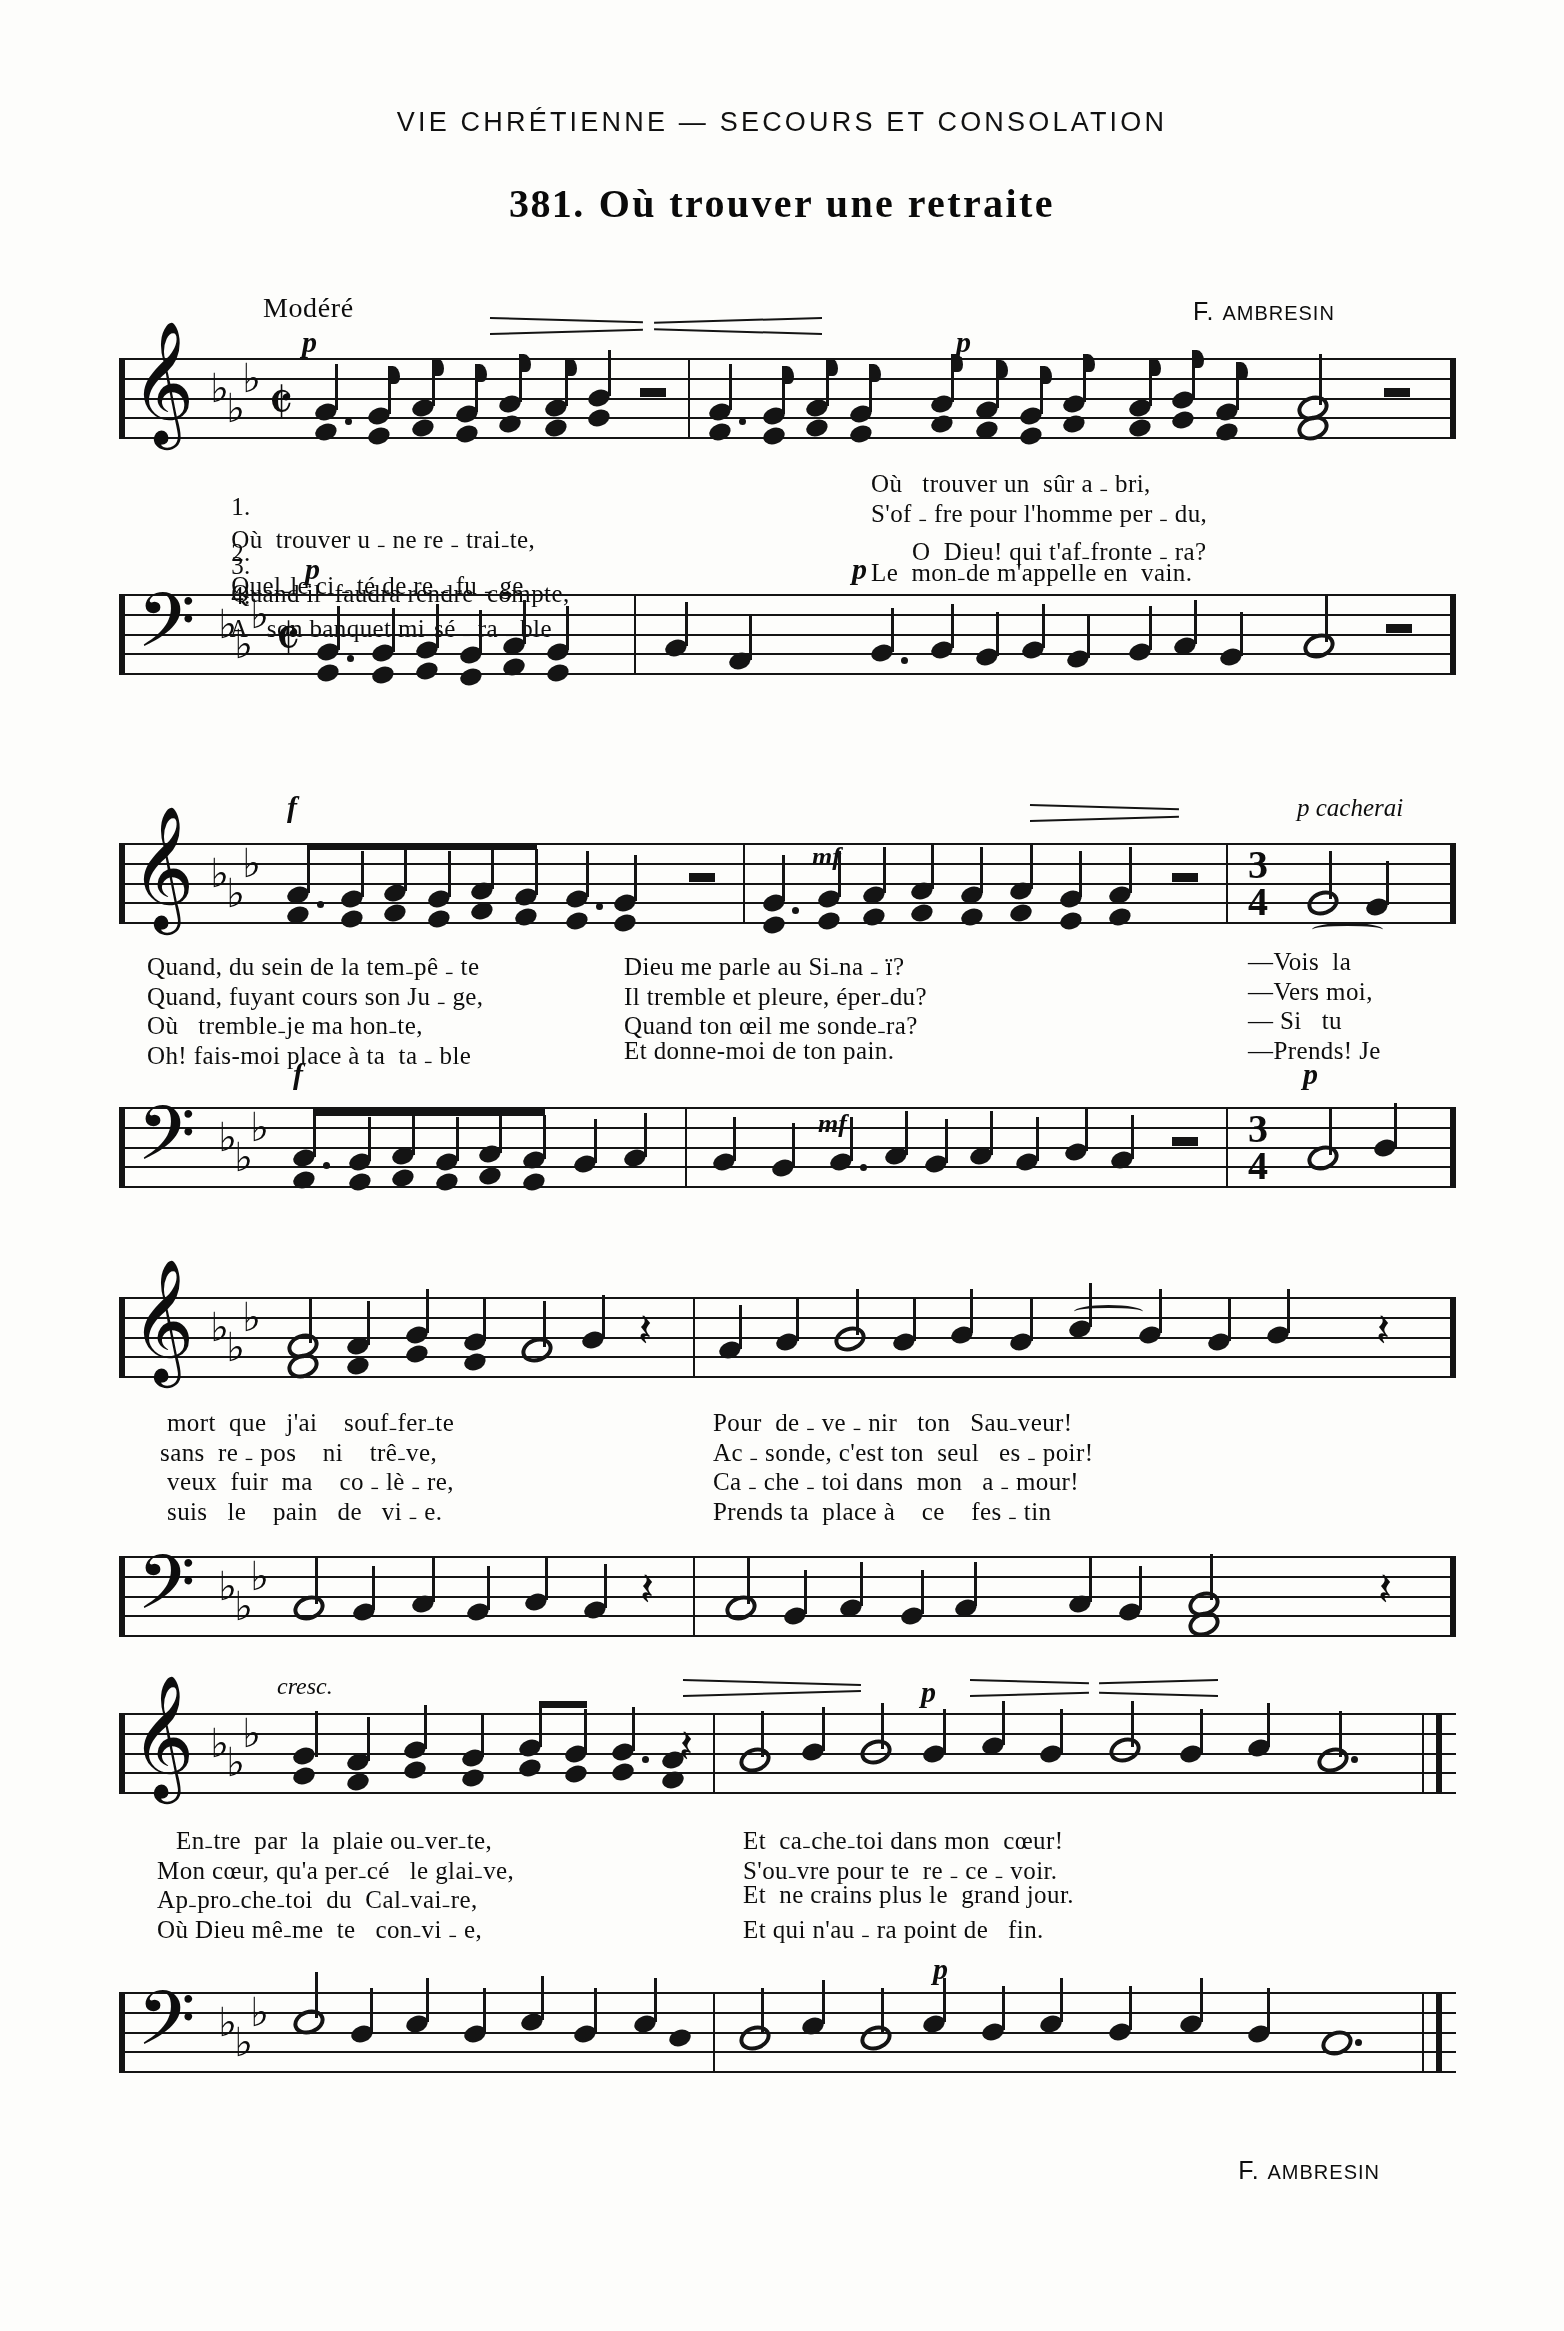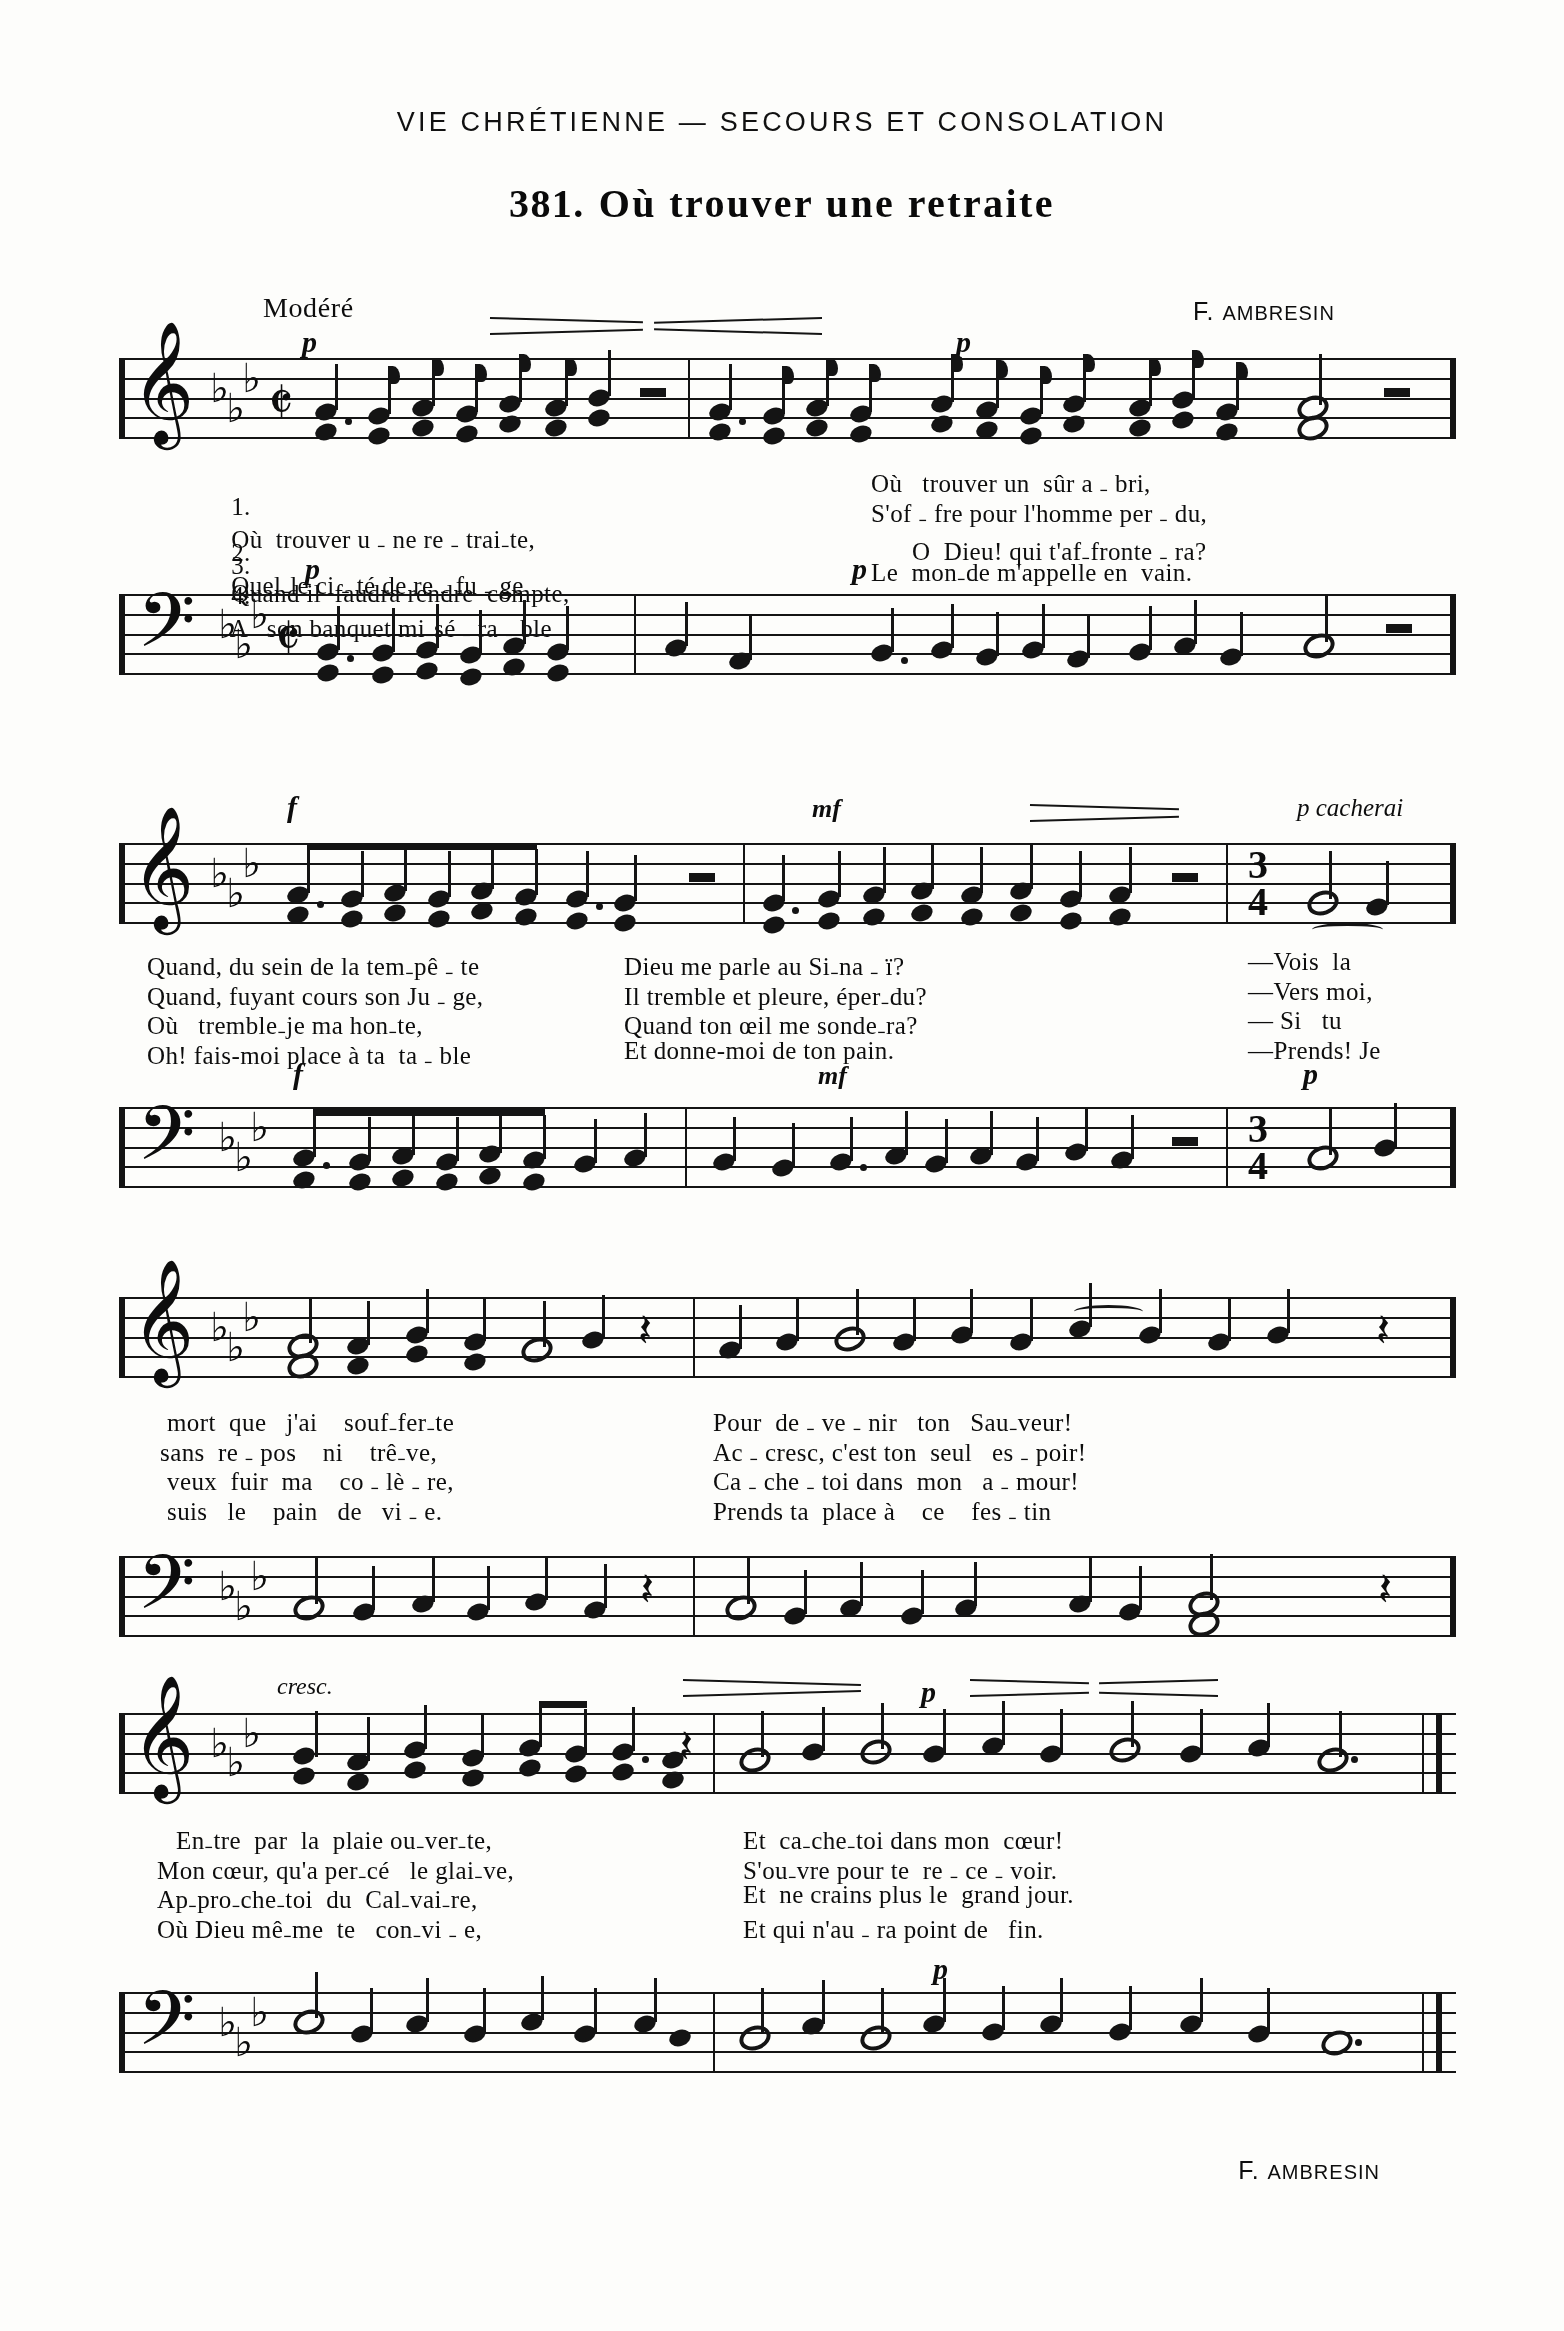--- a/index.html
+++ b/index.html
@@ -61,21 +61,21 @@
     letter-spacing: 1px;
   }
   .composer .sc { font-size: 20px; }
   .dyn {
     position: absolute;
     font-family: "Liberation Serif", serif;
     font-style: italic;
     font-weight: 700;
     font-size: 30px;
   }
-  .dyn.small { font-size: 26px; }
+  .dyn.small { font-size: 26px; margin-top: 48px; }
   .expr {
     position: absolute;
     font-style: italic;
     font-size: 25px;
   }
   .cresc-word {
     position: absolute;
     font-style: italic;
     font-size: 24px;
   }
@@ -673,21 +673,21 @@
       <div class="stem" style="left:1168px;top:12px;height:44px;"></div>
       <div class="qrest" style="left:1257px;top:30px;">𝄽</div>
     </div>
 
     <div class="lyrics" style="left:0px;top:127px;width:1337px;">
       <div class="lyric-row" style="left:48px;top:0px;">mort  que   j'ai    souf₋fer₋te</div>
       <div class="lyric-row" style="left:41px;top:30px;">sans  re ₋ pos    ni    trê₋ve,</div>
       <div class="lyric-row" style="left:48px;top:59px;">veux  fuir  ma    co ₋ lè ₋ re,</div>
       <div class="lyric-row" style="left:48px;top:89px;">suis   le    pain   de   vi ₋ e.</div>
       <div class="lyric-row" style="left:594px;top:0px;">Pour  de ₋ ve ₋ nir   ton   Sau₋veur!</div>
-      <div class="lyric-row" style="left:594px;top:30px;">Ac ₋ cresc, c'est ton  seul   es ₋ poir!</div>
+      <div class="lyric-row" style="left:594px;top:30px;">Ac ₋ sonde, c'est ton  seul   es ₋ poir!</div>
       <div class="lyric-row" style="left:594px;top:59px;">Ca ₋ che ₋ toi dans  mon   a ₋ mour!</div>
       <div class="lyric-row" style="left:594px;top:89px;">Prends ta  place à    ce    fes ₋ tin</div>
     </div>
 
     <div class="staff" style="top:279px;height:81px;">
       <div class="line" style="top:0px;"></div>
       <div class="line" style="top:20px;"></div>
       <div class="line" style="top:40px;"></div>
       <div class="line" style="top:59px;"></div>
       <div class="line" style="top:79px;"></div>

